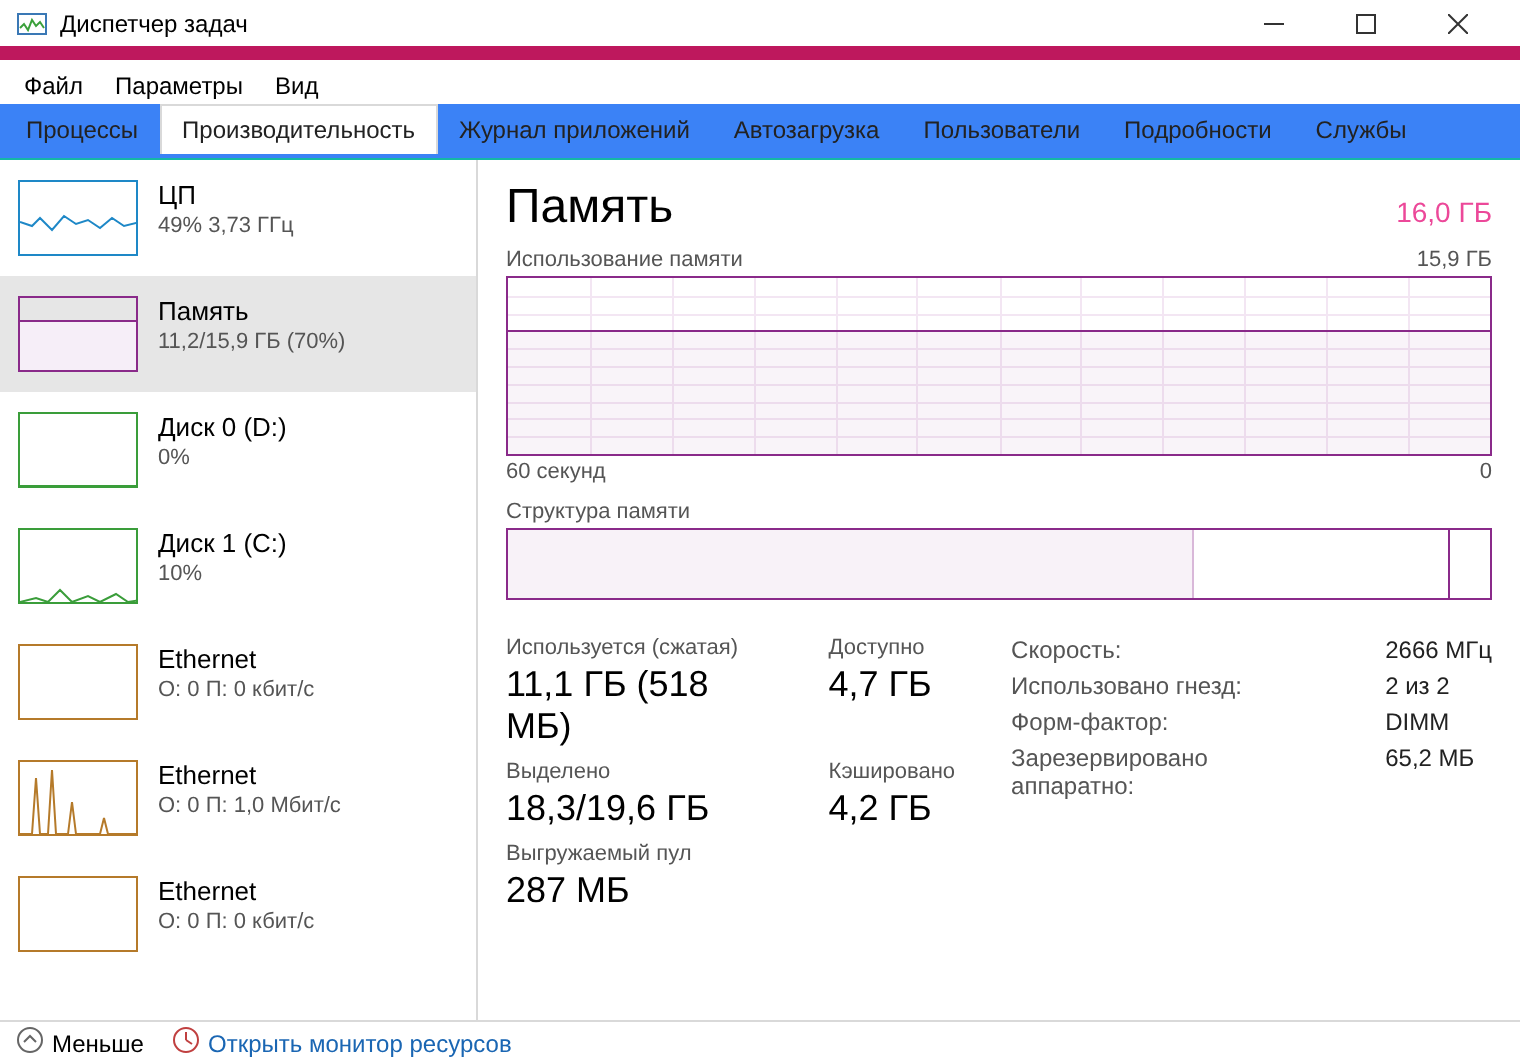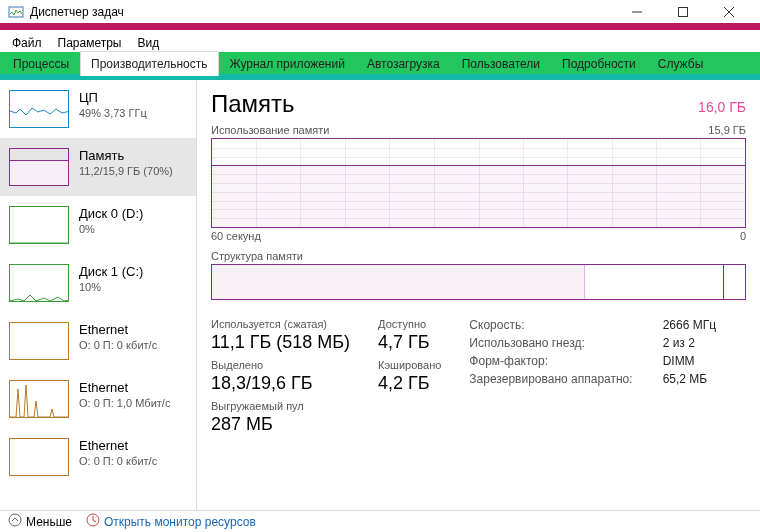--- a/index.html
+++ b/index.html
@@ -37,23 +37,23 @@
     height: 22px;
     display: flex;
     align-items: flex-end;
     padding: 0 4px;
     background: #fff;
   }
   .menubar .menu-item { padding: 2px 8px; cursor: default; }
   .tabbar {
     height: 28px;
     display: flex;
-    align-items: center;
-    border-bottom: 6px solid #14b8a6;
-    background: #22c55e;
+    align-items: flex-start;
+    border-bottom: 1px solid #14b8a6;
+    background: #3b82f6;
     padding-left: 2px;
   }
   .tabbar .tab {
     padding: 5px 10px;
     font-size: 12px;
     border: 1px solid transparent;
     border-bottom: none;
     margin-bottom: -1px;
     cursor: default;
     color: #222;
@@ -61,21 +61,21 @@
   .tabbar .tab.active {
     border-color: #d9d9d9;
     background: #fff;
   }
   .content {
     display: flex;
     height: calc(100% - 30px - 22px - 28px - 22px);
     background: #fff;
   }
   .sidebar {
-    width: 197px;
+    width: 239px;
     border-right: 1px solid #d9d9d9;
     overflow: hidden;
     background: #fff;
   }
   .sidebar-item {
     display: flex;
     align-items: flex-start;
     padding: 10px 8px 10px 6px;
     gap: 10px;
     border-left: 3px solid transparent;

